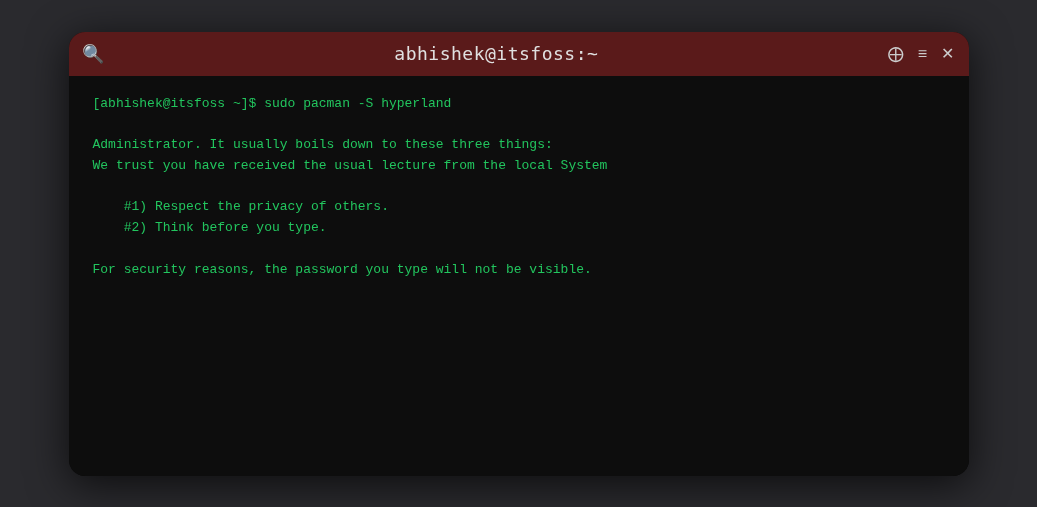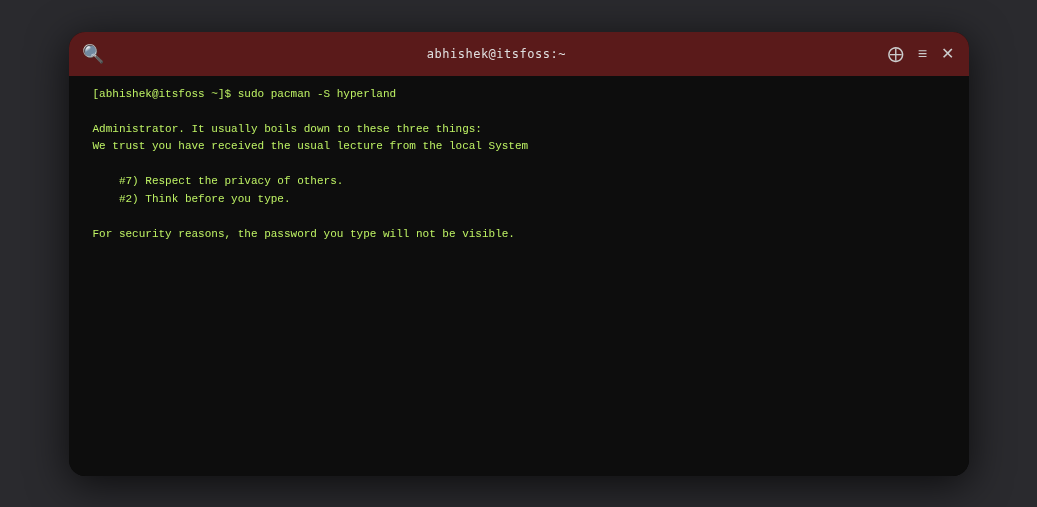--- a/index.html
+++ b/index.html
@@ -31,43 +31,43 @@
       padding: 0 14px;
     }
 
     .titlebar-search {
       color: #ccc;
       font-size: 18px;
     }
 
     .titlebar-title {
       color: #e0e0e0;
-      font-size: 12px;
+      font-size: 18px;
       font-family: monospace;
       letter-spacing: 0.5px;
     }
 
     .titlebar-controls {
       display: flex;
       gap: 14px;
       align-items: center;
     }
 
     .titlebar-controls span {
       color: #ccc;
       font-size: 16px;
       cursor: pointer;
     }
 
     .terminal-body {
       background: #0d0d0d;
-      padding: 10px 24px 24px 24px;
+      padding: 18px 24px 24px 24px;
       font-family: 'Courier New', Courier, monospace;
-      font-size: 11px;
-      color: #bef264;
+      font-size: 13px;
+      color: #22c55e;
       line-height: 1.6;
       min-height: 400px;
     }
 
     .line {
       white-space: pre;
     }
 
     .cursor {
       display: inline-block;
@@ -95,20 +95,20 @@
       <span>✕</span>
     </div>
   </div>
   <div class="terminal-outer">
     <div class="terminal-body" id="terminal-body">
     <div class="line">[abhishek@itsfoss ~]$ sudo pacman -S hyperland</div>
         <div class="line">&nbsp;</div>
         <div class="line">Administrator. It usually boils down to these three things:</div>
         <div class="line">We trust you have received the usual lecture from the local System</div>
         <div class="line">&nbsp;</div>
-        <div class="line">    #7) Respect the privacy of others.</div>
+        <div class="line">    #1) Respect the privacy of others.</div>
         <div class="line">    #2) Think before you type.</div>
         <div class="line">&nbsp;</div>
         <div class="line">For security reasons, the password you type will not be visible.</div>
         <div class="line">&nbsp;</div>
       </div>
   </div>
 </div>
 
 </body></html>

